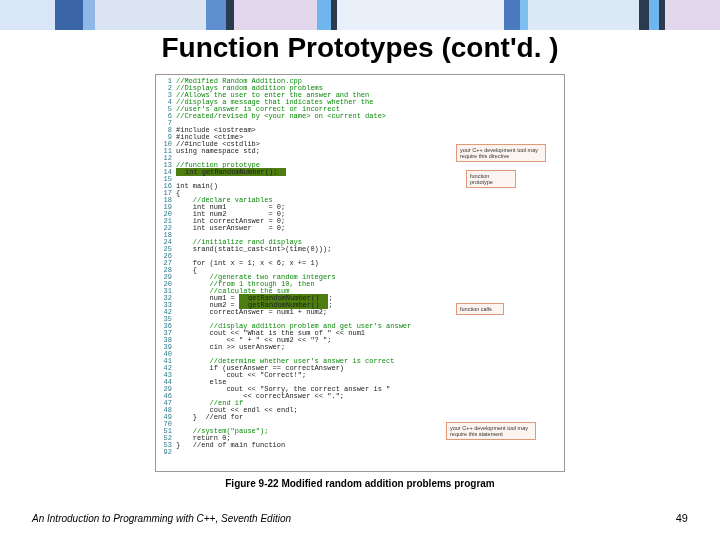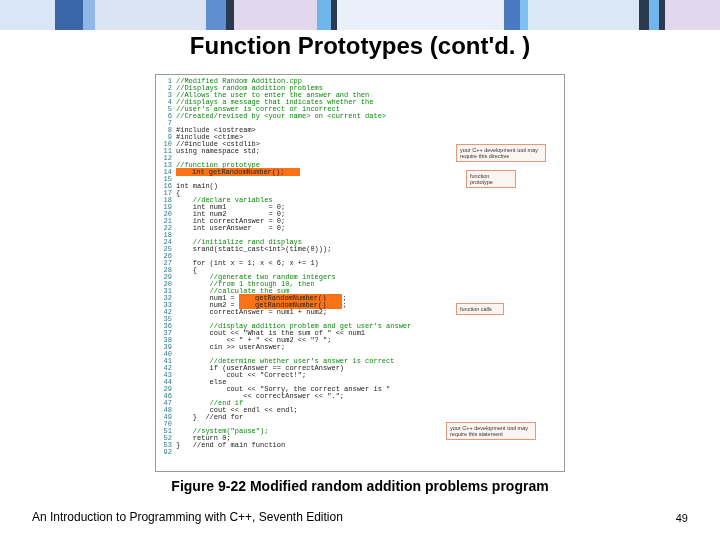--- a/index.html
+++ b/index.html
@@ -36,21 +36,21 @@
   .s13 { flex: 2; background: #dbe8f6; }
   .s14 { width: 10px; background: #2c3a4f; }
   .s15 { width: 10px; background: #6fb6ee; }
   .s16 { width: 6px; background: #2c3a4f; }
   .s17 { flex: 1; background: #e3d7ee; }
   .title {
     position: absolute;
     top: 32px;
     left: 0; right: 0;
     text-align: center;
-    font-size: 24px;
+    font-size: 28px;
     font-weight: bold;
     color: #000;
     font-family: Verdana, Arial, sans-serif;
   }
   .code-area {
     position: absolute;
     top: 74px;
     left: 155px;
     width: 410px;
     height: 398px;
@@ -70,50 +70,51 @@
   .ln {
     width: 20px;
     text-align: right;
     color: #2a7a8c;
     padding-right: 4px;
     flex-shrink: 0;
   }
   .ct { flex: 1; position: relative; }
   .cmt { color: #0a8a0a; margin-top: 8px; }
   .norm { color: #222; text-align: center; }
-  .hl { background: #f97316; padding: 0 16px; }
+  .hl { background: #4d7c0f; padding: 0 9px; }
   .callout {
     position: absolute;
     border: 1px solid #e2997a;
     background: #fcf4ef;
     font-size: 5.5px;
     line-height: 6px;
     color: #333;
     padding: 2px 3px;
     font-family: Arial, sans-serif;
   }
   .c-proto { top: 95px; left: 310px; width: 50px; }
   .c-dev1  { top: 69px; left: 300px; width: 90px; }
   .c-calls { top: 228px; left: 300px; width: 48px; }
   .c-dev2  { top: 347px; left: 290px; width: 90px; }
   .caption {
     position: absolute;
     top: 478px;
     left: 0; right: 0;
     text-align: center;
-    font-size: 14px;
+    font-size: 10px;
     font-weight: bold;
     color: #000;
   }
   .footer-left {
     position: absolute;
     bottom: 16px;
     left: 32px;
-    font-size: 12px;
-    color: #000;
+    font-size: 10px;
+    color: #000;
+    font-style: italic;
   }
   .footer-right {
     position: absolute;
     bottom: 16px;
     right: 32px;
     font-size: 11px;
     color: #000;
   }
 </style>
 </head>

